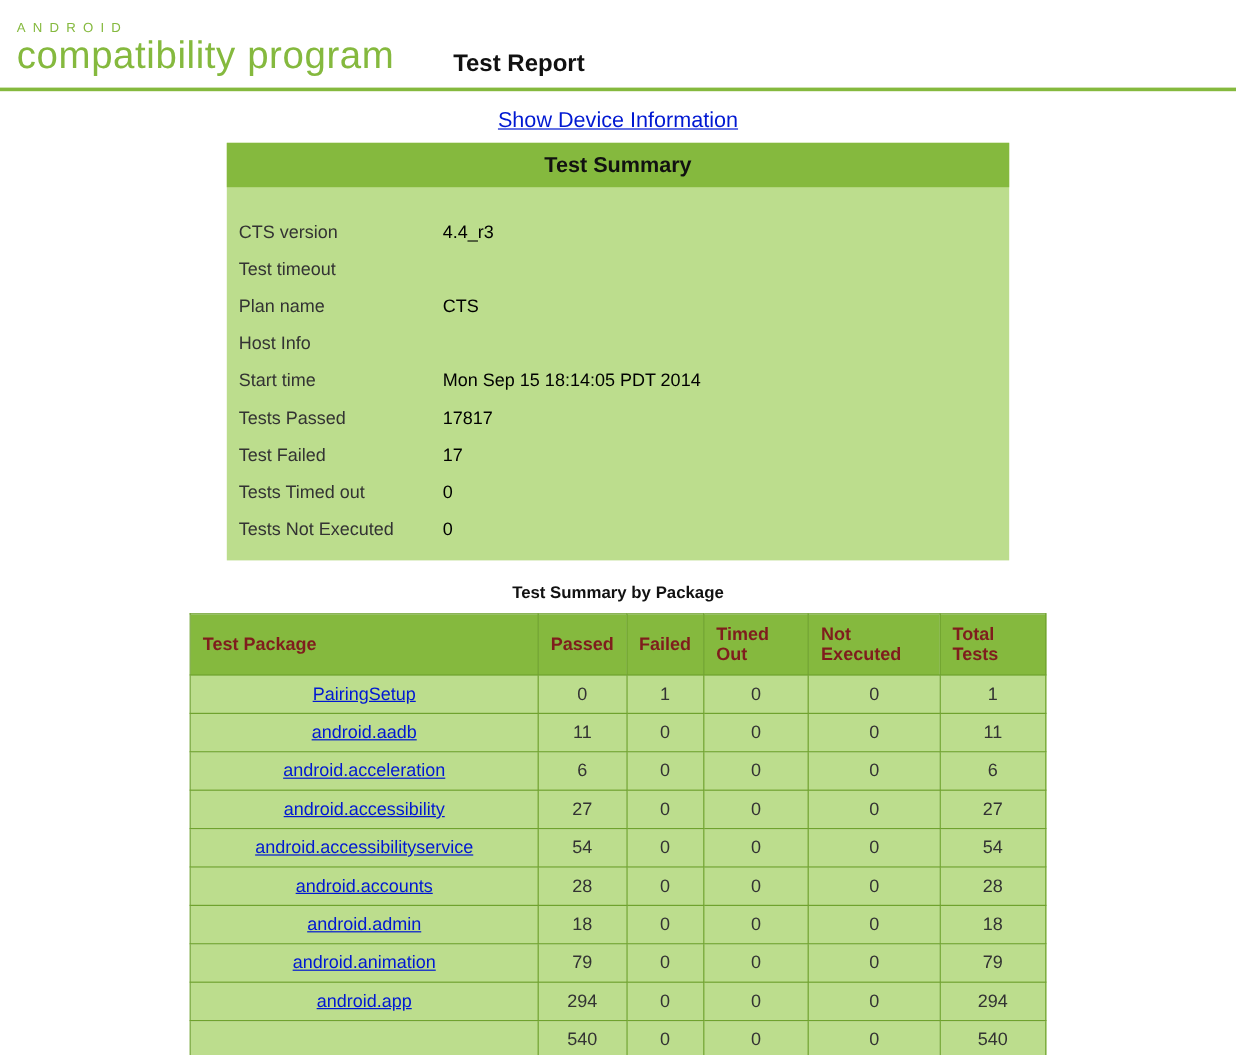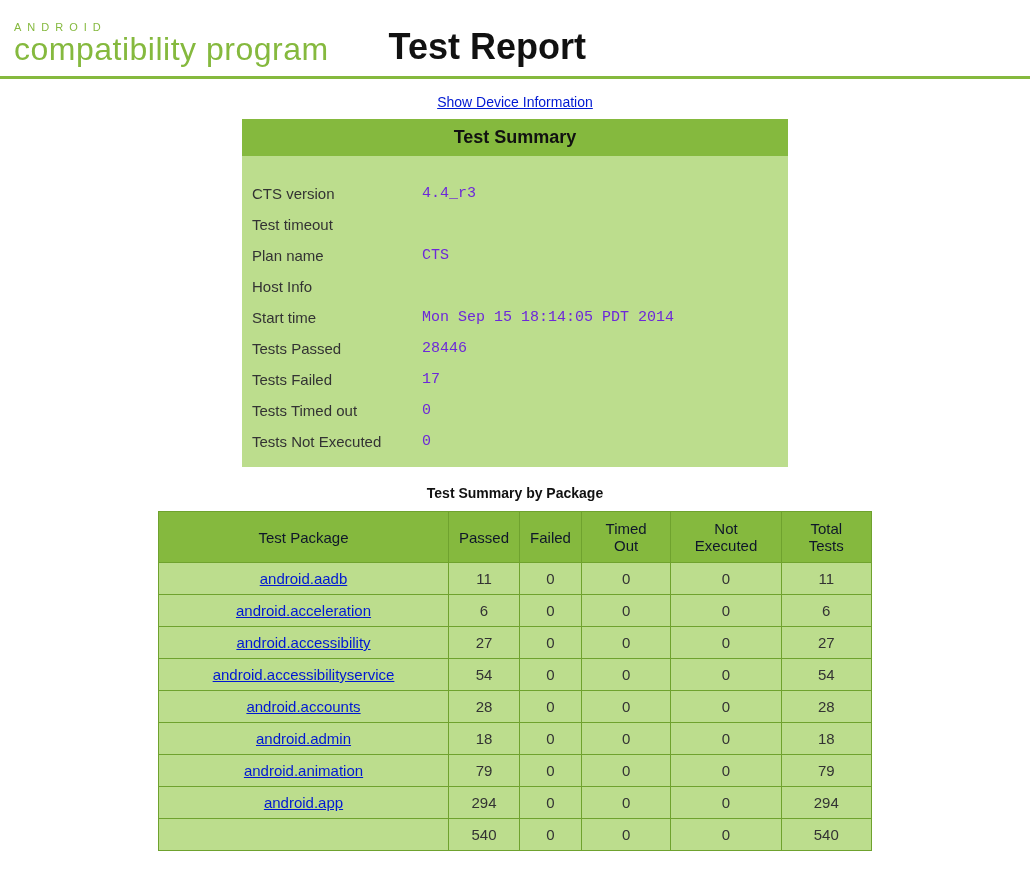--- a/index.html
+++ b/index.html
@@ -29,38 +29,38 @@
   }
   .logo-main {
     font-size: 32px;
     color: #85b93e;
     font-weight: 400;
     letter-spacing: 0.5px;
     margin-top: -2px;
     font-family: "Arial Narrow", Arial, sans-serif;
   }
   .title {
-    font-size: 36px;
-    font-weight: 700;
-    margin-left: 20px;
+    font-size: 20px;
+    font-weight: 700;
+    margin-left: 9px;
     margin-top: 8px;
     color: #111;
   }
   .device-link {
     text-align: center;
     margin: 14px 0 8px;
   }
   .device-link a {
     color: #0018d2;
     text-decoration: underline;
-    font-size: 14px;
+    font-size: 18px;
     cursor: pointer;
   }
   .summary-wrap {
-    width: 546px;
+    width: 652px;
     margin: 0 auto 18px;
     background: #bcdd8d;
   }
   .summary-title {
     background: #85b93e;
     text-align: center;
     font-weight: 700;
     font-size: 18px;
     padding: 8px 0;
     color: #111;
@@ -73,43 +73,42 @@
     display: flex;
     padding: 7px 0;
     font-size: 15px;
   }
   .summary-label {
     width: 170px;
     color: #333;
   }
   .summary-value {
     flex: 1;
-    color: #6d28d9;
-    font-family: Liberation Mono, monospace;
+    color: #000000;
   }
   .section-title {
     text-align: center;
     font-weight: 700;
     font-size: 14px;
     margin: 18px 0 10px;
     color: #111;
   }
   .pkg-table {
     border-collapse: collapse;
     width: 714px;
     margin: 0 auto;
   }
   .pkg-table th {
     background: #85b93e;
     border: 1px solid #6fa22e;
     padding: 8px 10px;
-    font-weight: 400;
+    font-weight: 700;
     font-size: 15px;
-    color: #0f172a;
-    text-align: center;
+    color: #7f1d1d;
+    text-align: left;
   }
   .pkg-table th.pkg-col { width: 290px; }
   .pkg-table td {
     background: #bcdd8d;
     border: 1px solid #6fa22e;
     padding: 7px 10px;
     font-size: 15px;
     text-align: center;
     color: #333;
   }
@@ -154,24 +153,24 @@
       <div class="summary-row">
         <div class="summary-label">Host Info</div>
         <div class="summary-value"></div>
       </div>
       <div class="summary-row">
         <div class="summary-label">Start time</div>
         <div class="summary-value">Mon Sep 15 18:14:05 PDT 2014</div>
       </div>
       <div class="summary-row">
         <div class="summary-label">Tests Passed</div>
-        <div class="summary-value">28446</div>
-      </div>
-      <div class="summary-row">
-        <div class="summary-label">Tests Failed</div>
+        <div class="summary-value">17817</div>
+      </div>
+      <div class="summary-row">
+        <div class="summary-label">Test Failed</div>
         <div class="summary-value">17</div>
       </div>
       <div class="summary-row">
         <div class="summary-label">Tests Timed out</div>
         <div class="summary-value">0</div>
       </div>
       <div class="summary-row">
         <div class="summary-label">Tests Not Executed</div>
         <div class="summary-value">0</div>
       </div>
@@ -186,20 +185,28 @@
         <th class="pkg-col">Test Package</th>
         <th>Passed</th>
         <th>Failed</th>
         <th>Timed Out</th>
         <th>Not Executed</th>
         <th>Total Tests</th>
       </tr>
   </thead>
   <tbody id="pkg-body">
       <tr>
+        <td class="pkg-name"><a>PairingSetup</a></td>
+        <td>0</td>
+        <td>1</td>
+        <td>0</td>
+        <td>0</td>
+        <td>1</td>
+      </tr>
+      <tr>
         <td class="pkg-name"><a>android.aadb</a></td>
         <td>11</td>
         <td>0</td>
         <td>0</td>
         <td>0</td>
         <td>11</td>
       </tr>
       <tr>
         <td class="pkg-name"><a>android.acceleration</a></td>
         <td>6</td>

